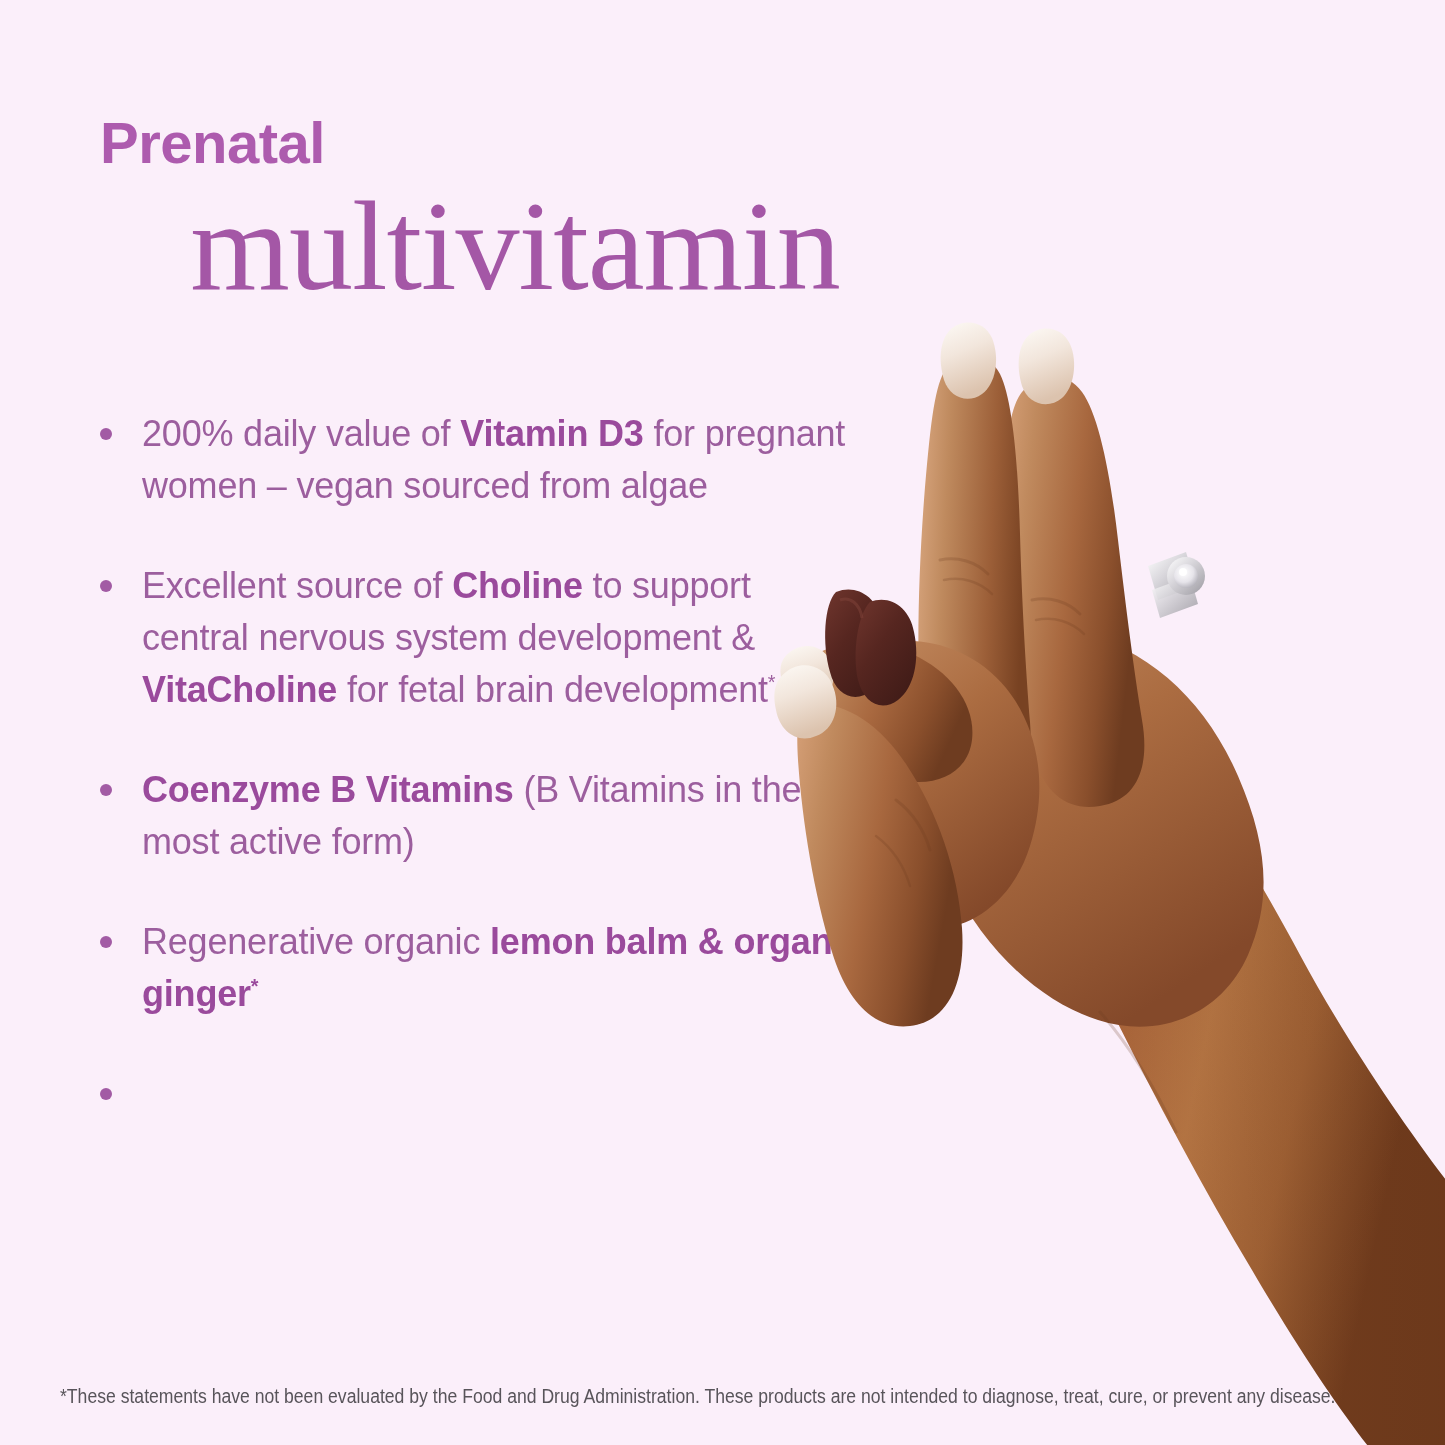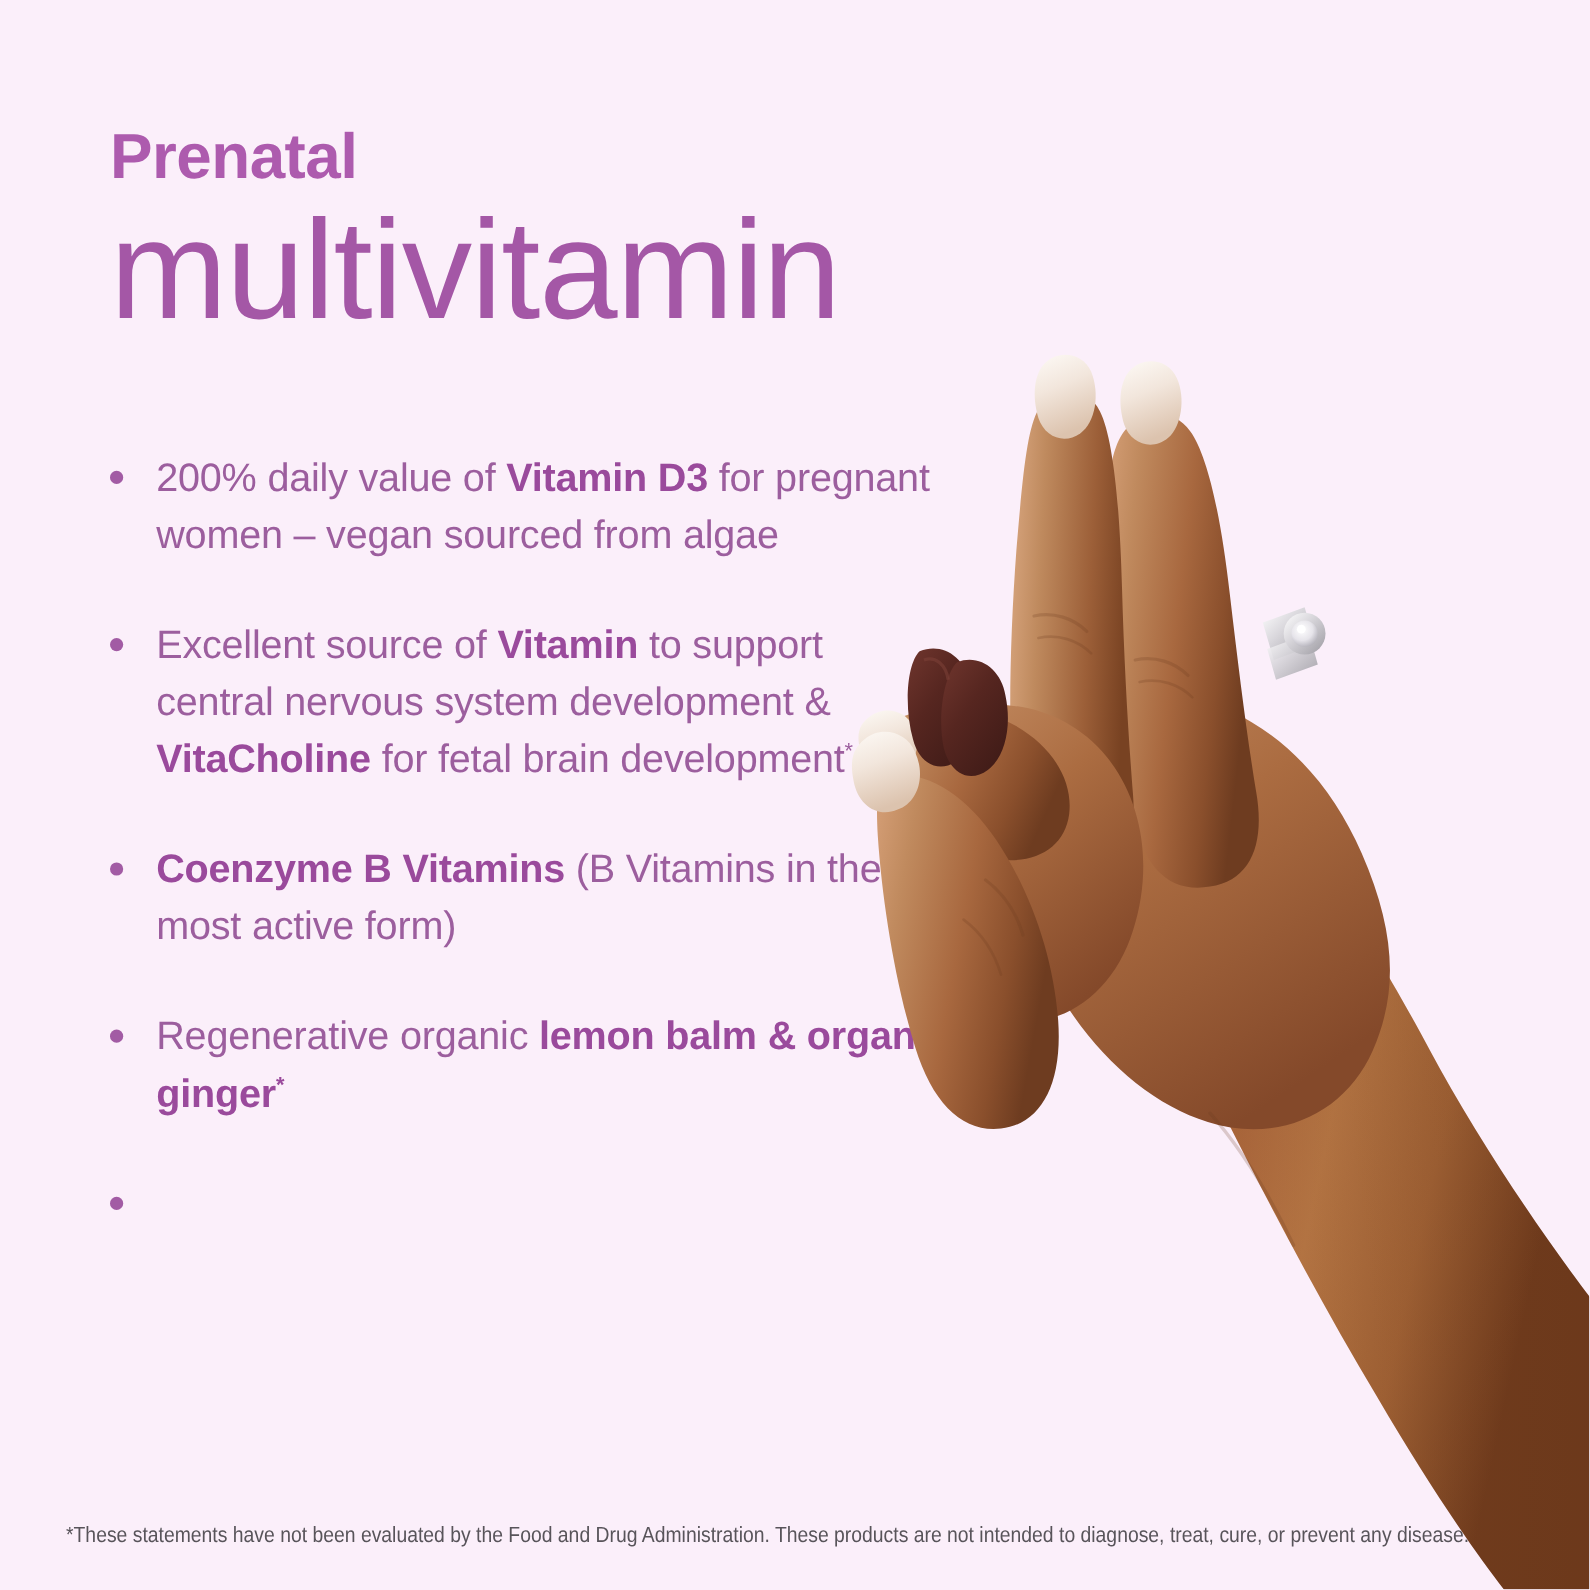--- a/index.html
+++ b/index.html
@@ -31,27 +31,28 @@
   }
   .kicker {
     font-family:"Liberation Sans", sans-serif;
     font-weight:700;
     font-size:58px;
     line-height:62px;
     color:#ad5bae;
     letter-spacing:-0.5px;
   }
   .wordmark {
-    font-family:Liberation Sans, sans-serif;
+    font-family:Liberation Serif, serif;
     font-weight:400;
     font-size:128px;
     line-height:132px;
     color:#a457a6;
     letter-spacing:-1px;
     margin-top:6px;
+    text-align:center;
   }
 
   
   .bullets {
     position:absolute;
     left:88px;
     top:408px;
     width:880px;
     list-style:none;
   }
@@ -302,21 +303,21 @@
     <div class="wordmark">multivitamin</div>
   </div>
 
   <ul class="bullets">
     <li class="bullet b1">
       <span class="dot"></span>
       <span class="rich">200% daily value of <b>Vitamin D3</b> for pregnant women – vegan sourced from algae</span>
     </li>
     <li class="bullet b2">
       <span class="dot"></span>
-      <span class="rich">Excellent source of <b>Vitamin</b> to support central nervous system development &amp; <b>VitaCholine</b> for fetal brain development<span class="sup">*</span></span>
+      <span class="rich">Excellent source of <b>Choline</b> to support central nervous system development &amp; <b>VitaCholine</b> for fetal brain development<span class="sup">*</span></span>
     </li>
     <li class="bullet b3">
       <span class="dot"></span>
       <span class="rich"><b>Coenzyme B Vitamins</b> (B Vitamins in their most active form)</span>
     </li>
     <li class="bullet b4">
       <span class="dot"></span>
       <span class="rich">Regenerative organic <b>lemon balm &amp; organic ginger</b><span class="sup"><b>*</b></span></span>
     </li>
     <li class="bullet b5">

